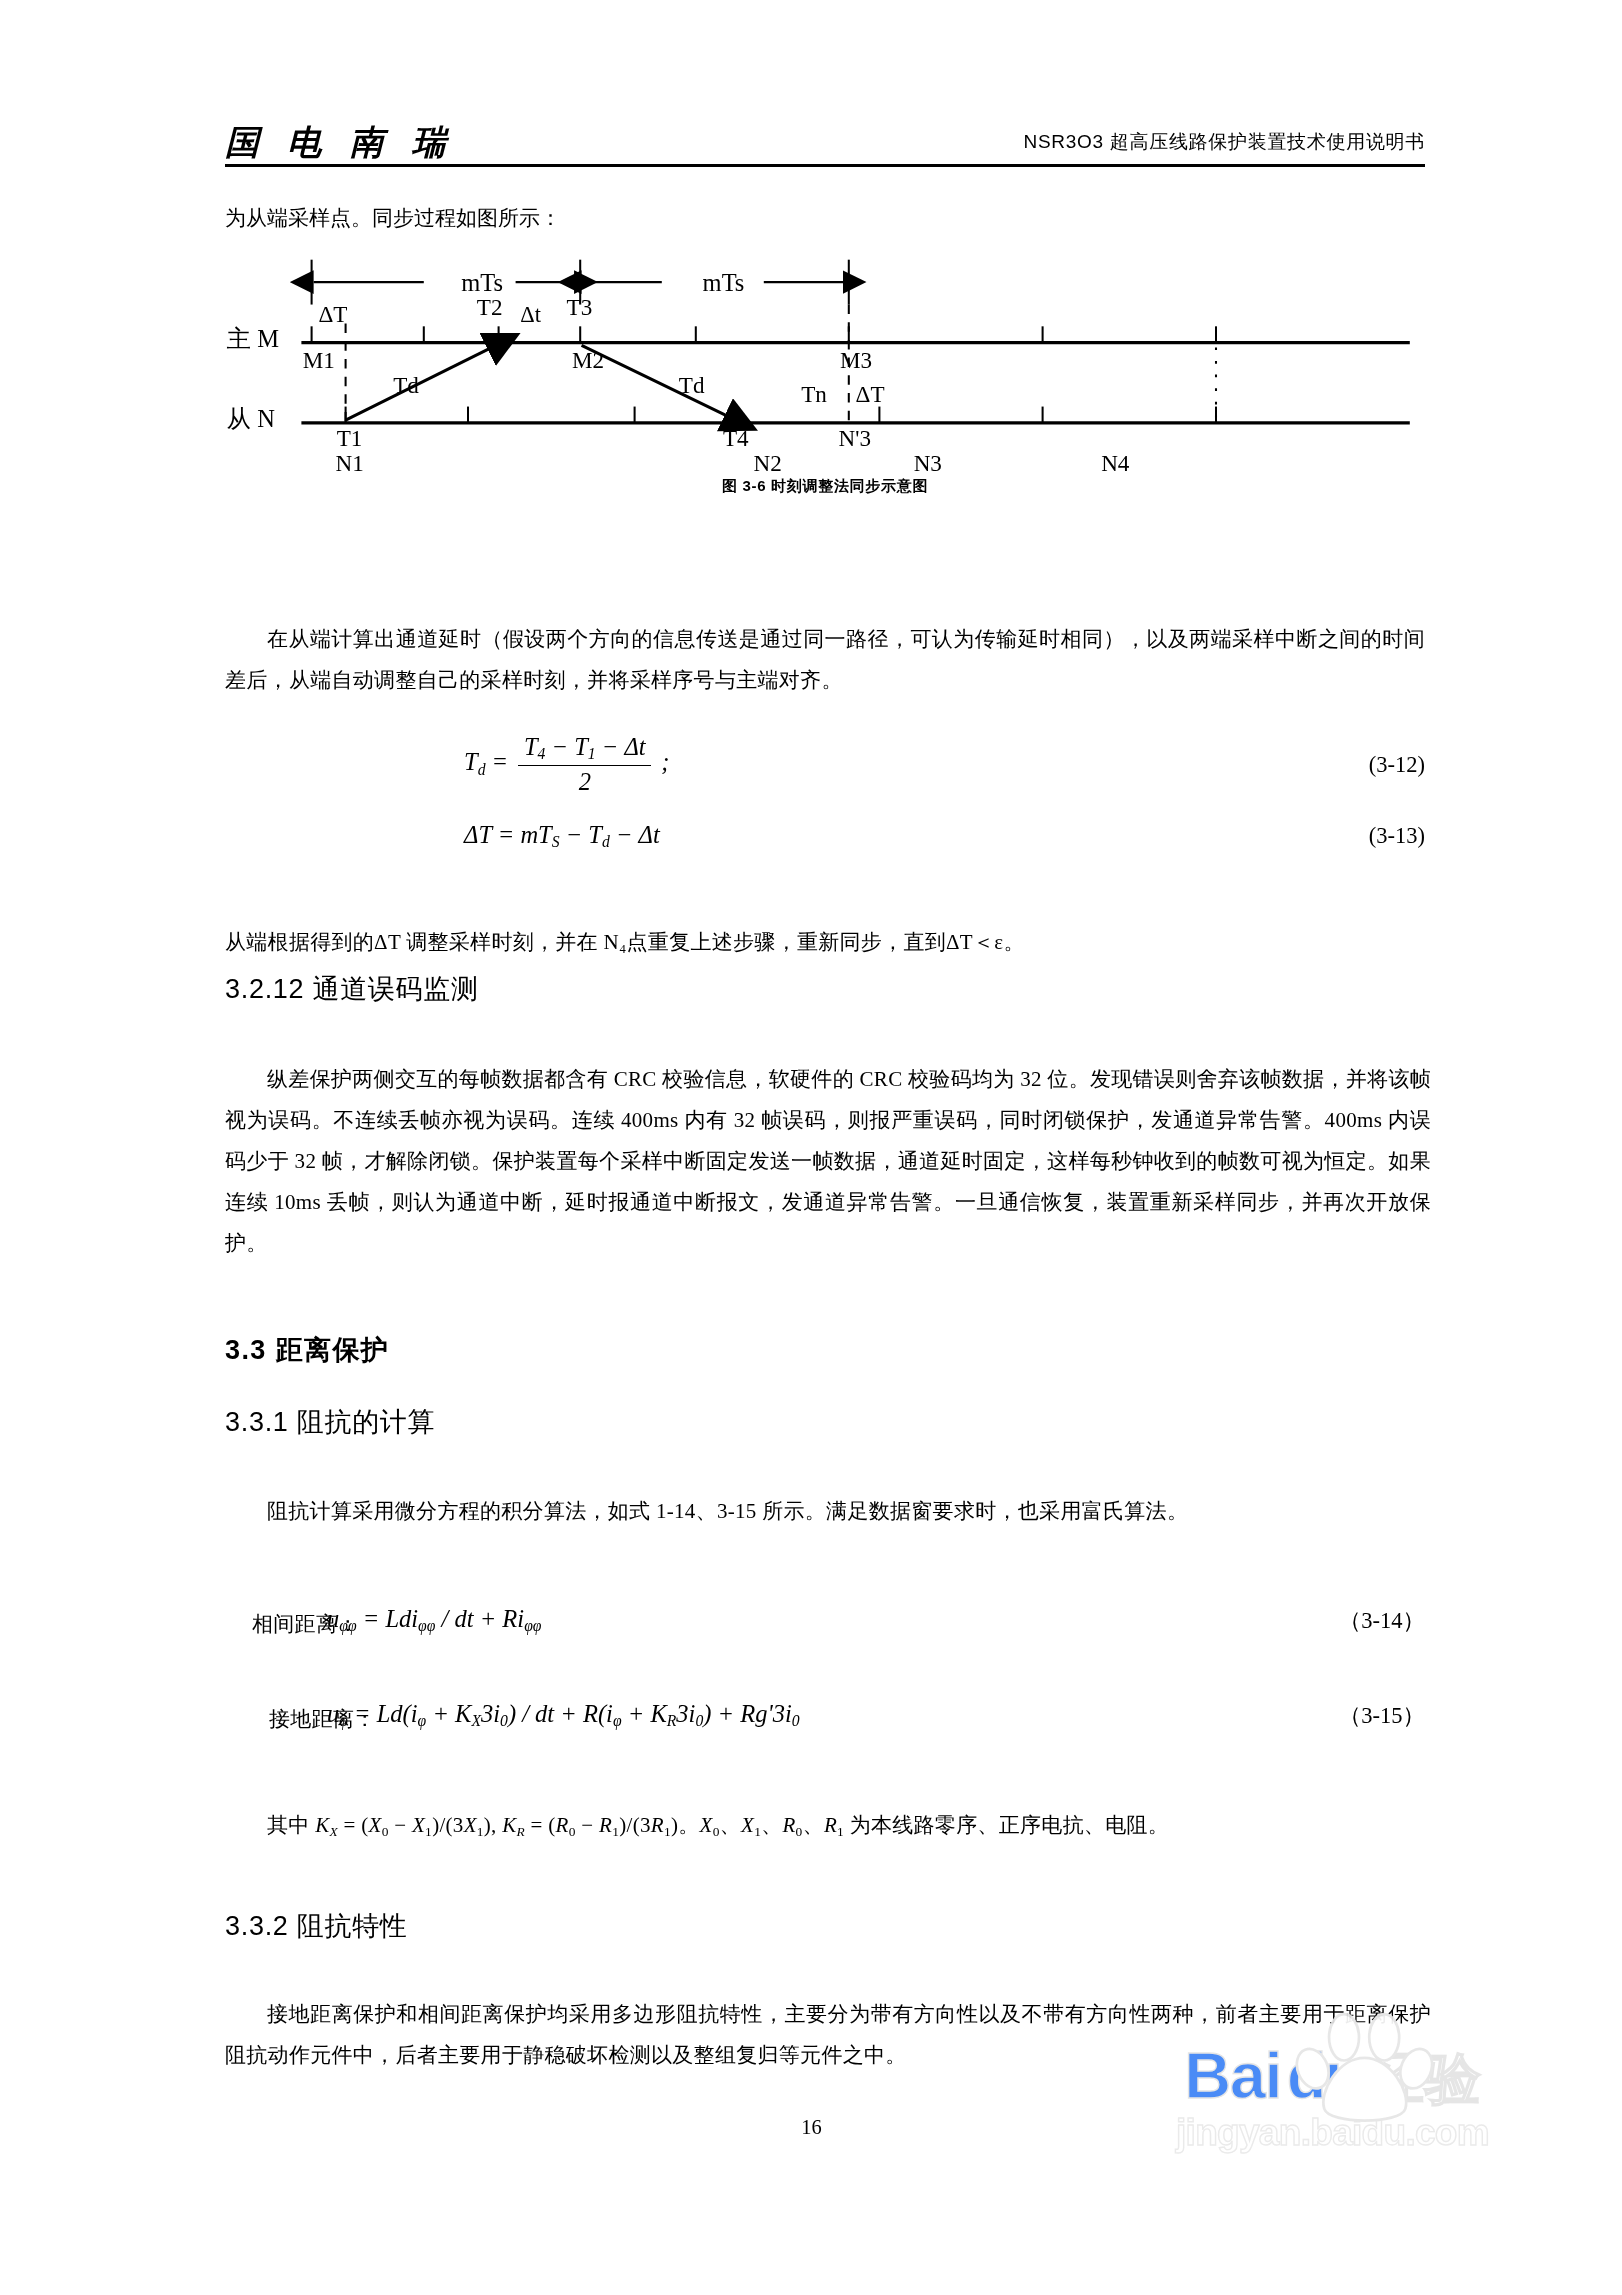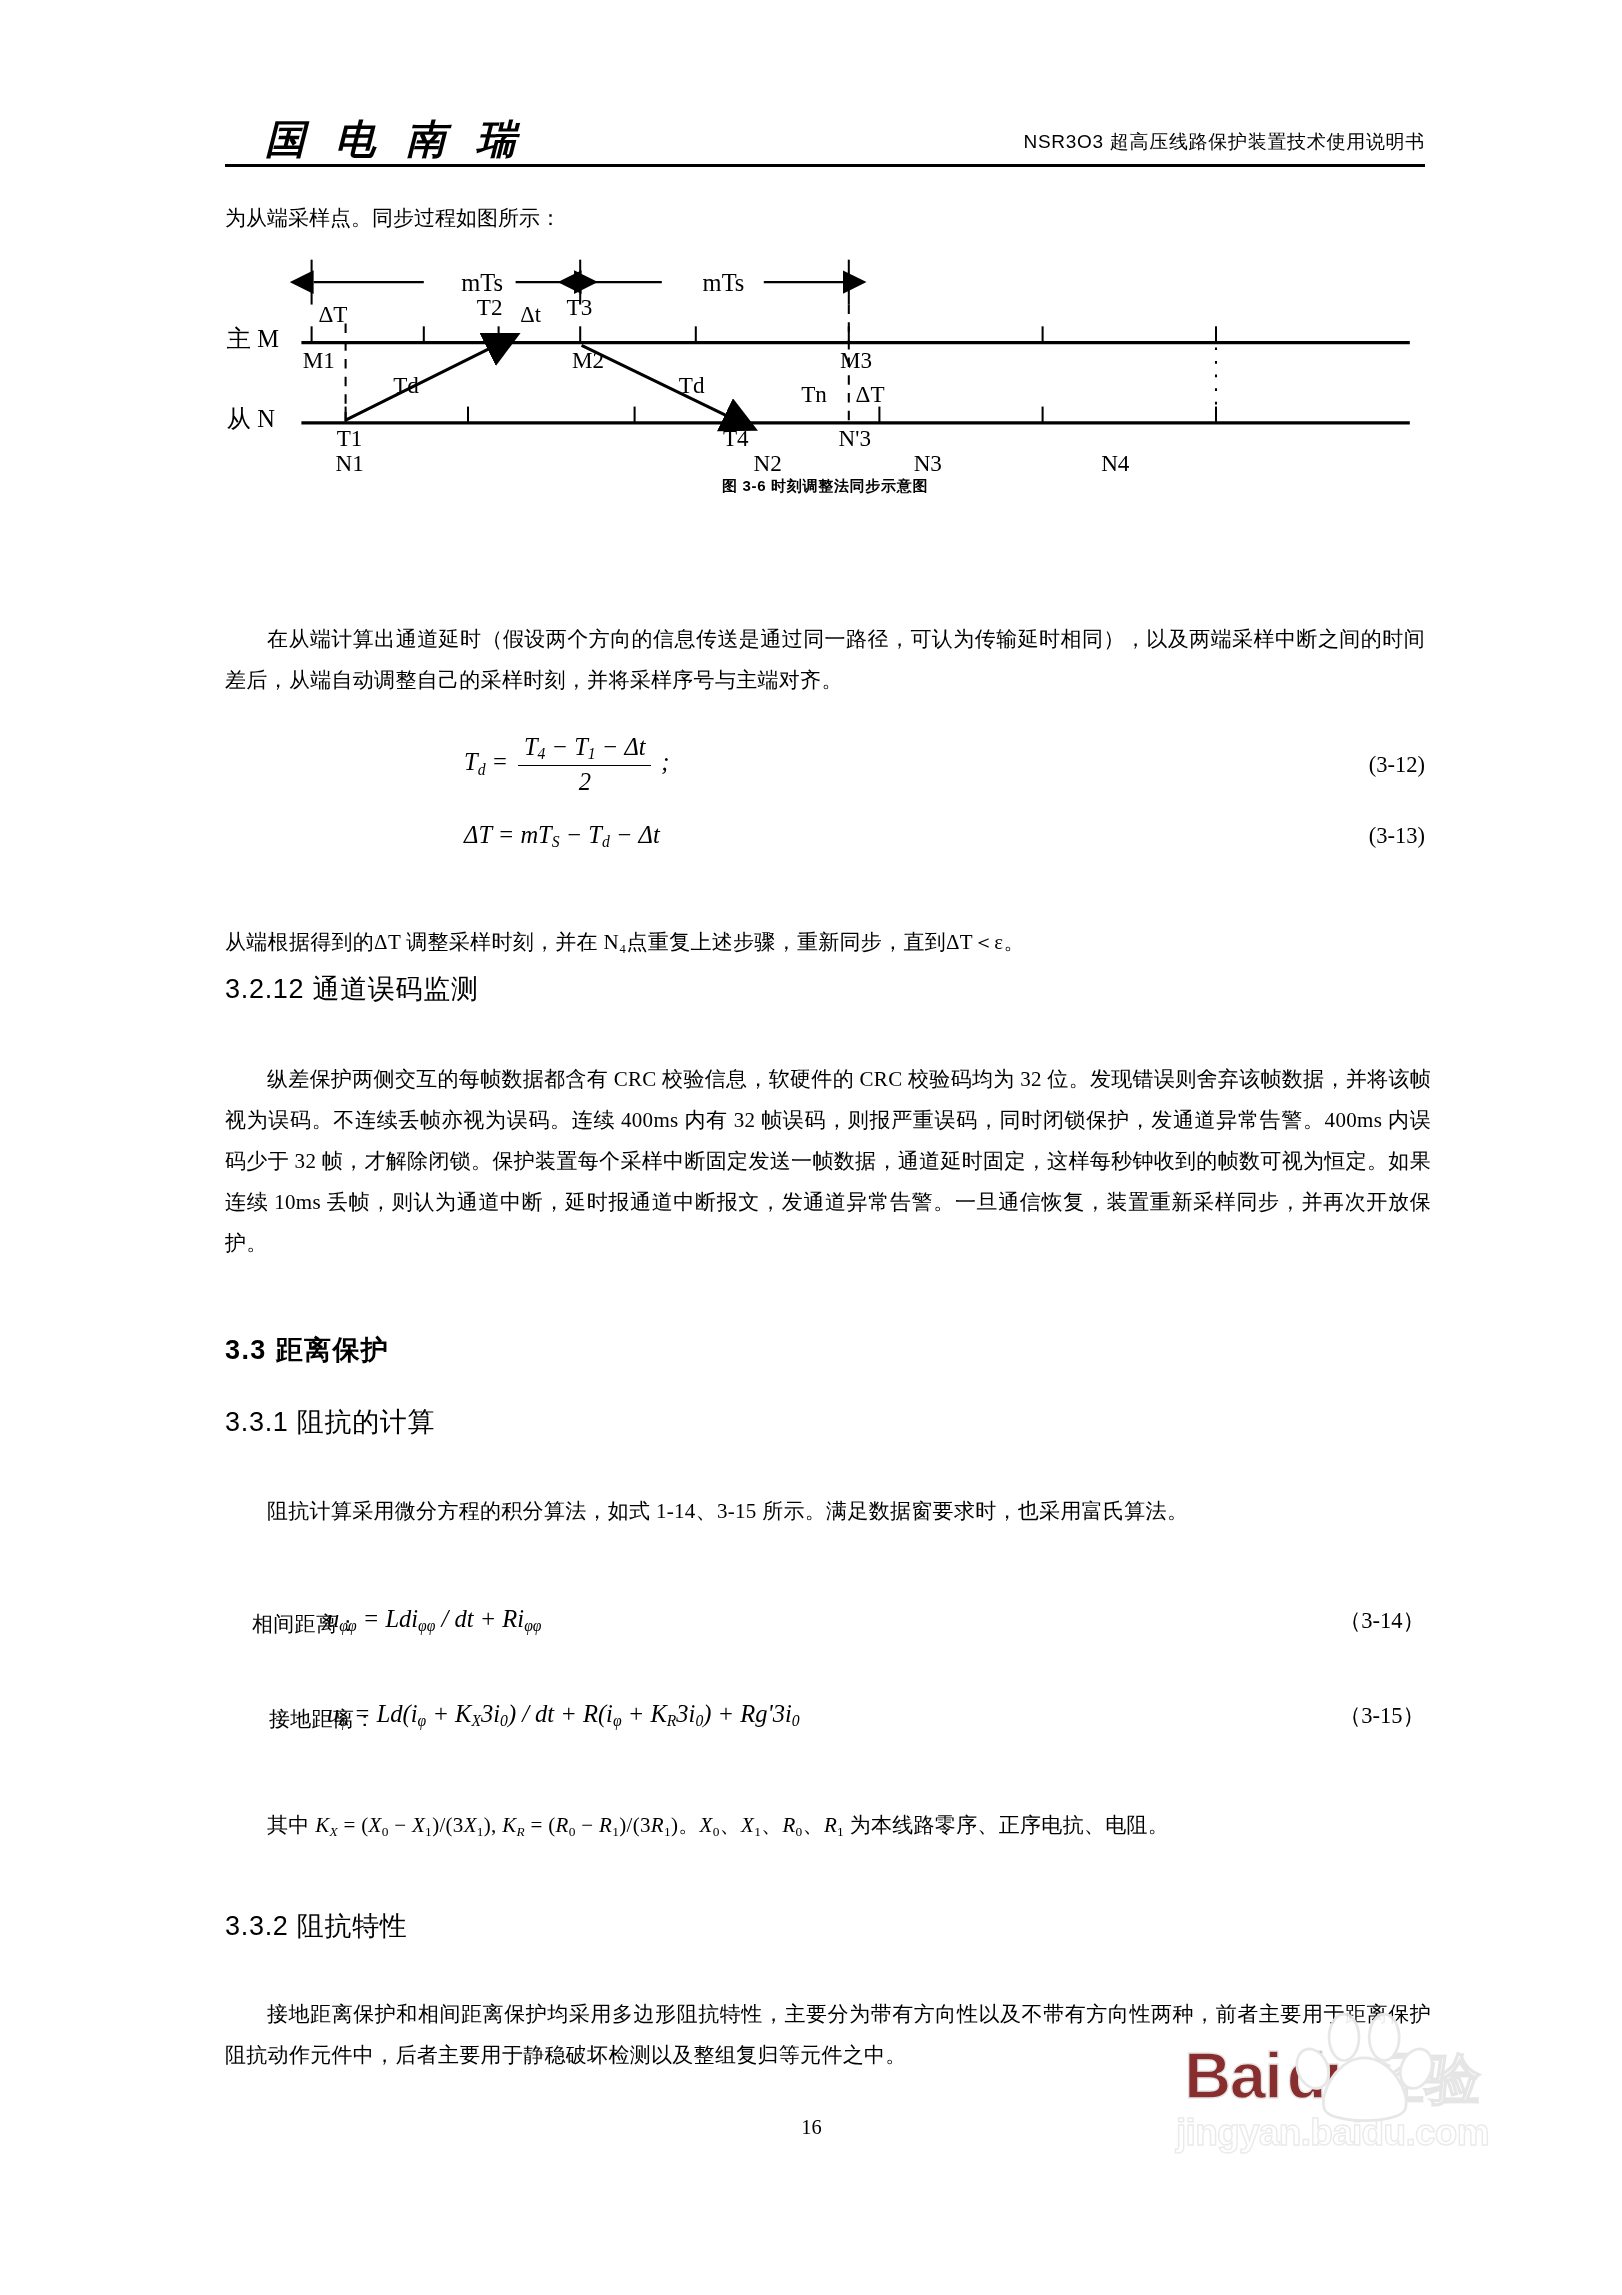--- a/index.html
+++ b/index.html
@@ -30,27 +30,26 @@
   }
   .header-inner {
     display: flex;
     align-items: flex-end;
     justify-content: space-between;
     height: 53px;
   }
   .logo {
     font-family: "DejaVu Serif", serif;
     font-weight: bold;
-    font-size: 40px;
+    font-size: 34px;
     letter-spacing: 8.2px;
     font-style: italic;
     line-height: 1;
     padding-bottom: 2.7px;
     white-space: nowrap;
-    margin-left: 40px;
   }
   .header-title {
     font-family: "Liberation Sans", sans-serif;
     font-size: 19px;
     letter-spacing: 0.7px;
     padding-bottom: 6.8px;
     white-space: nowrap;
   }
   .header-rule {
     position: absolute;
@@ -174,21 +173,21 @@
   .wm-row {
     display: flex;
     align-items: flex-end;
     justify-content: center;
     gap: 5.5px;
   }
   .wm-text {
     font-family: "Liberation Sans", sans-serif;
     font-size: 65px;
     font-weight: bold;
-    color: #7f1d1d;
+    color: #3b82f6;
     -webkit-text-stroke: 1.4px #e3e3e3;
     line-height: 0.95;
     letter-spacing: -1.4px;
   }
   .wm-cn {
     font-family: "Liberation Sans", sans-serif;
     font-size: 56px;
     font-weight: bold;
     color: #ffffff;
     -webkit-text-stroke: 1.4px #e3e3e3;

